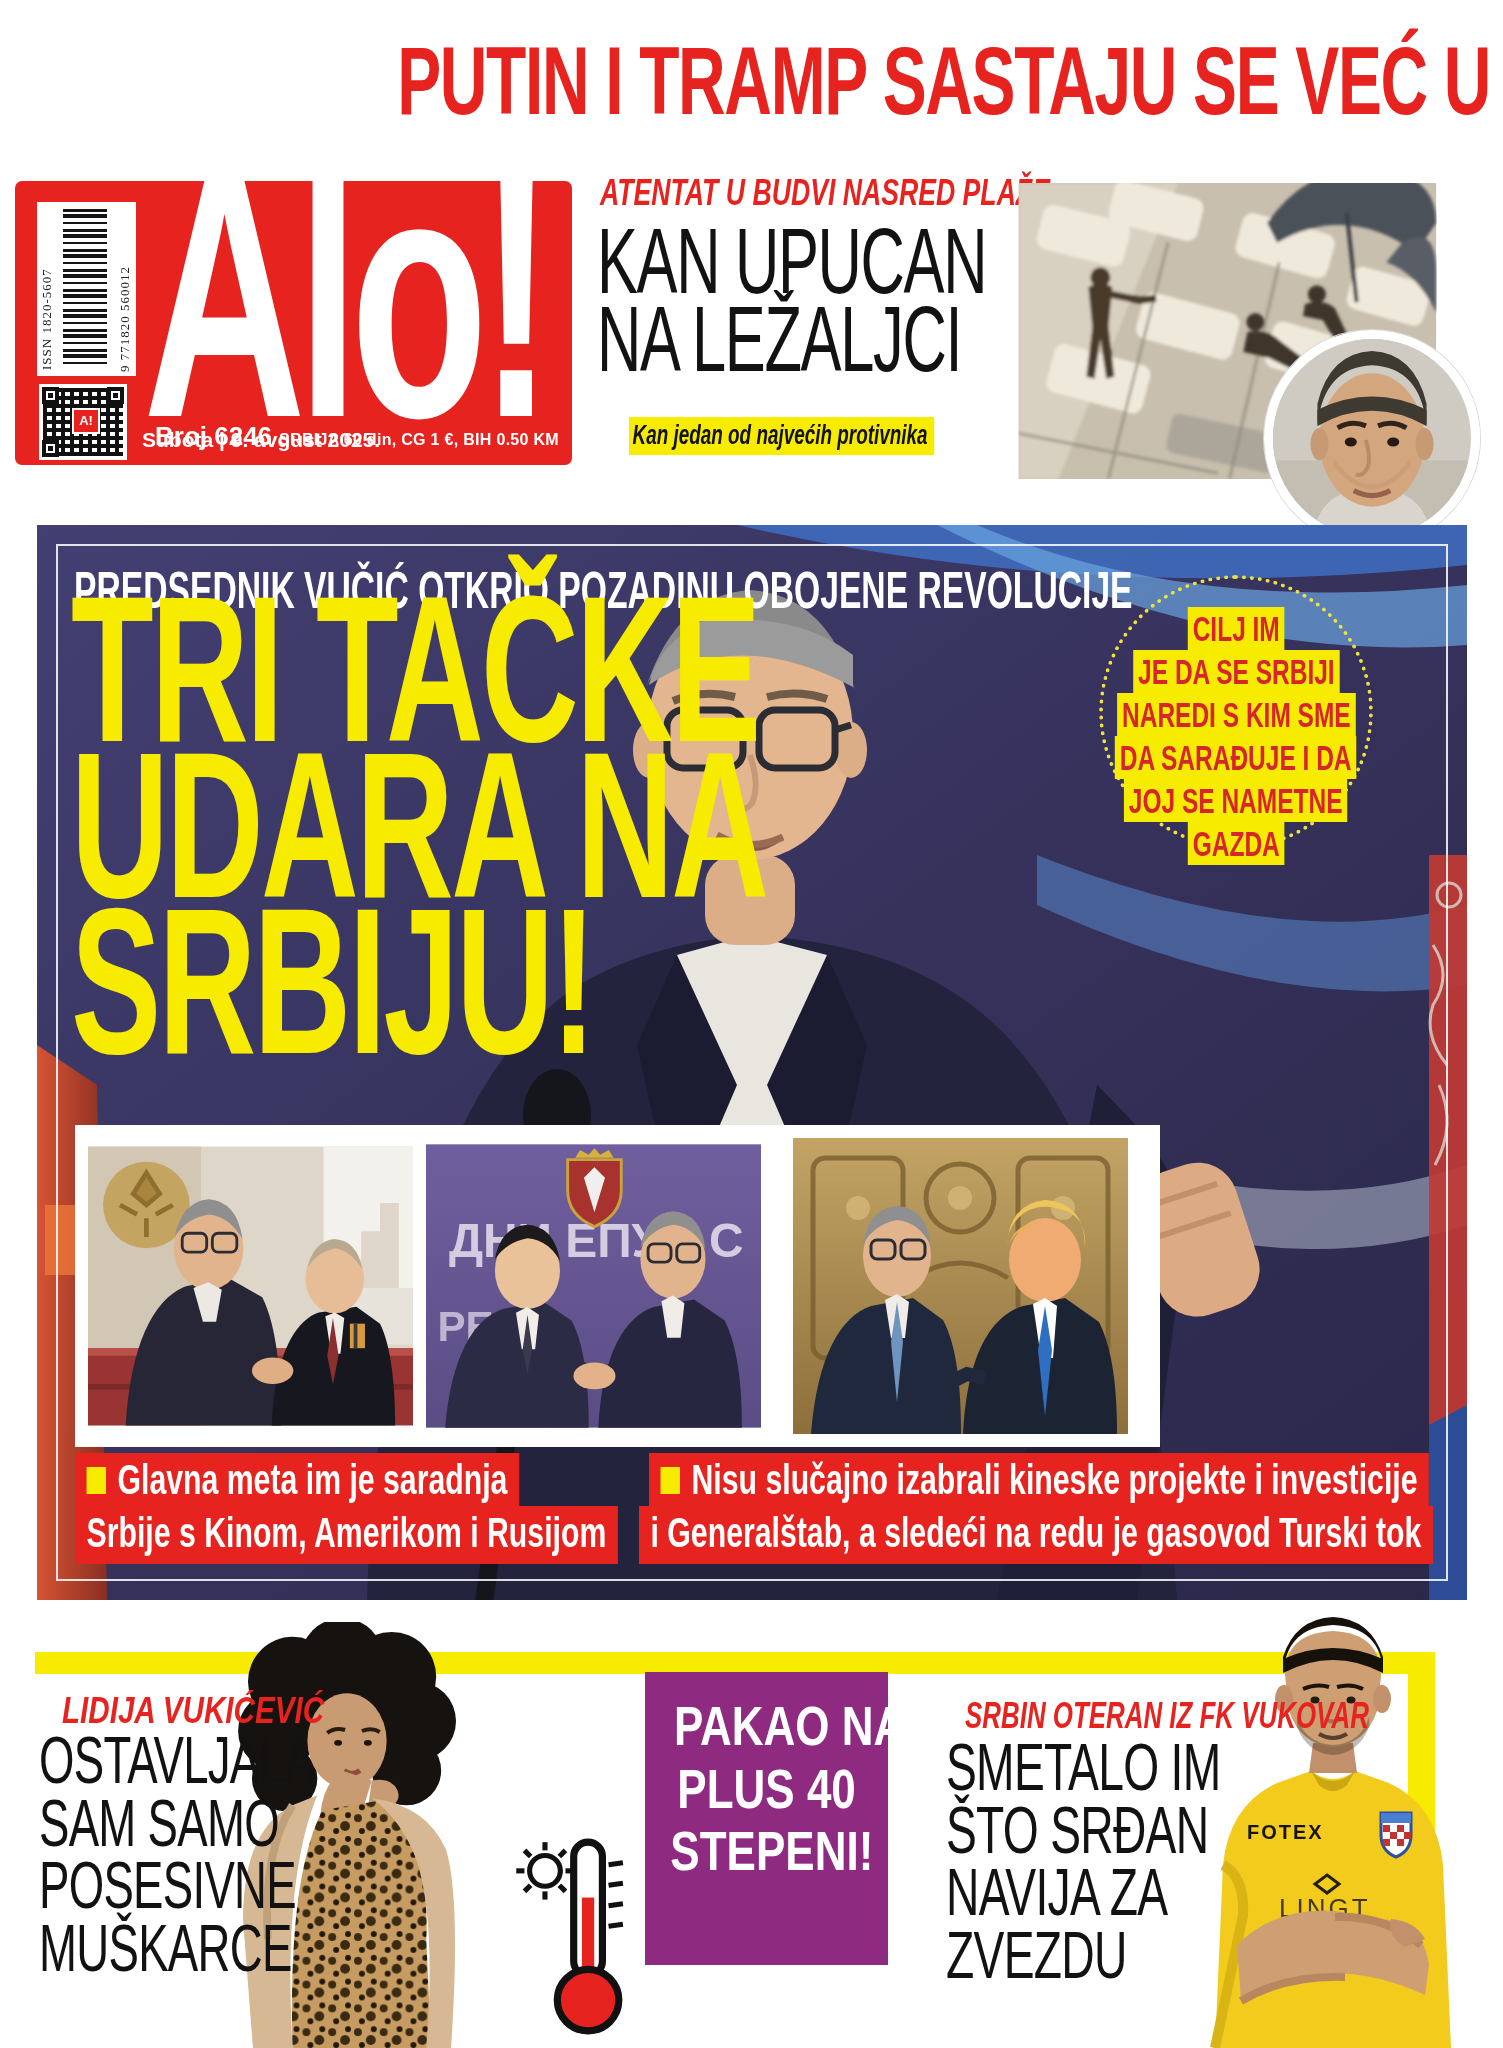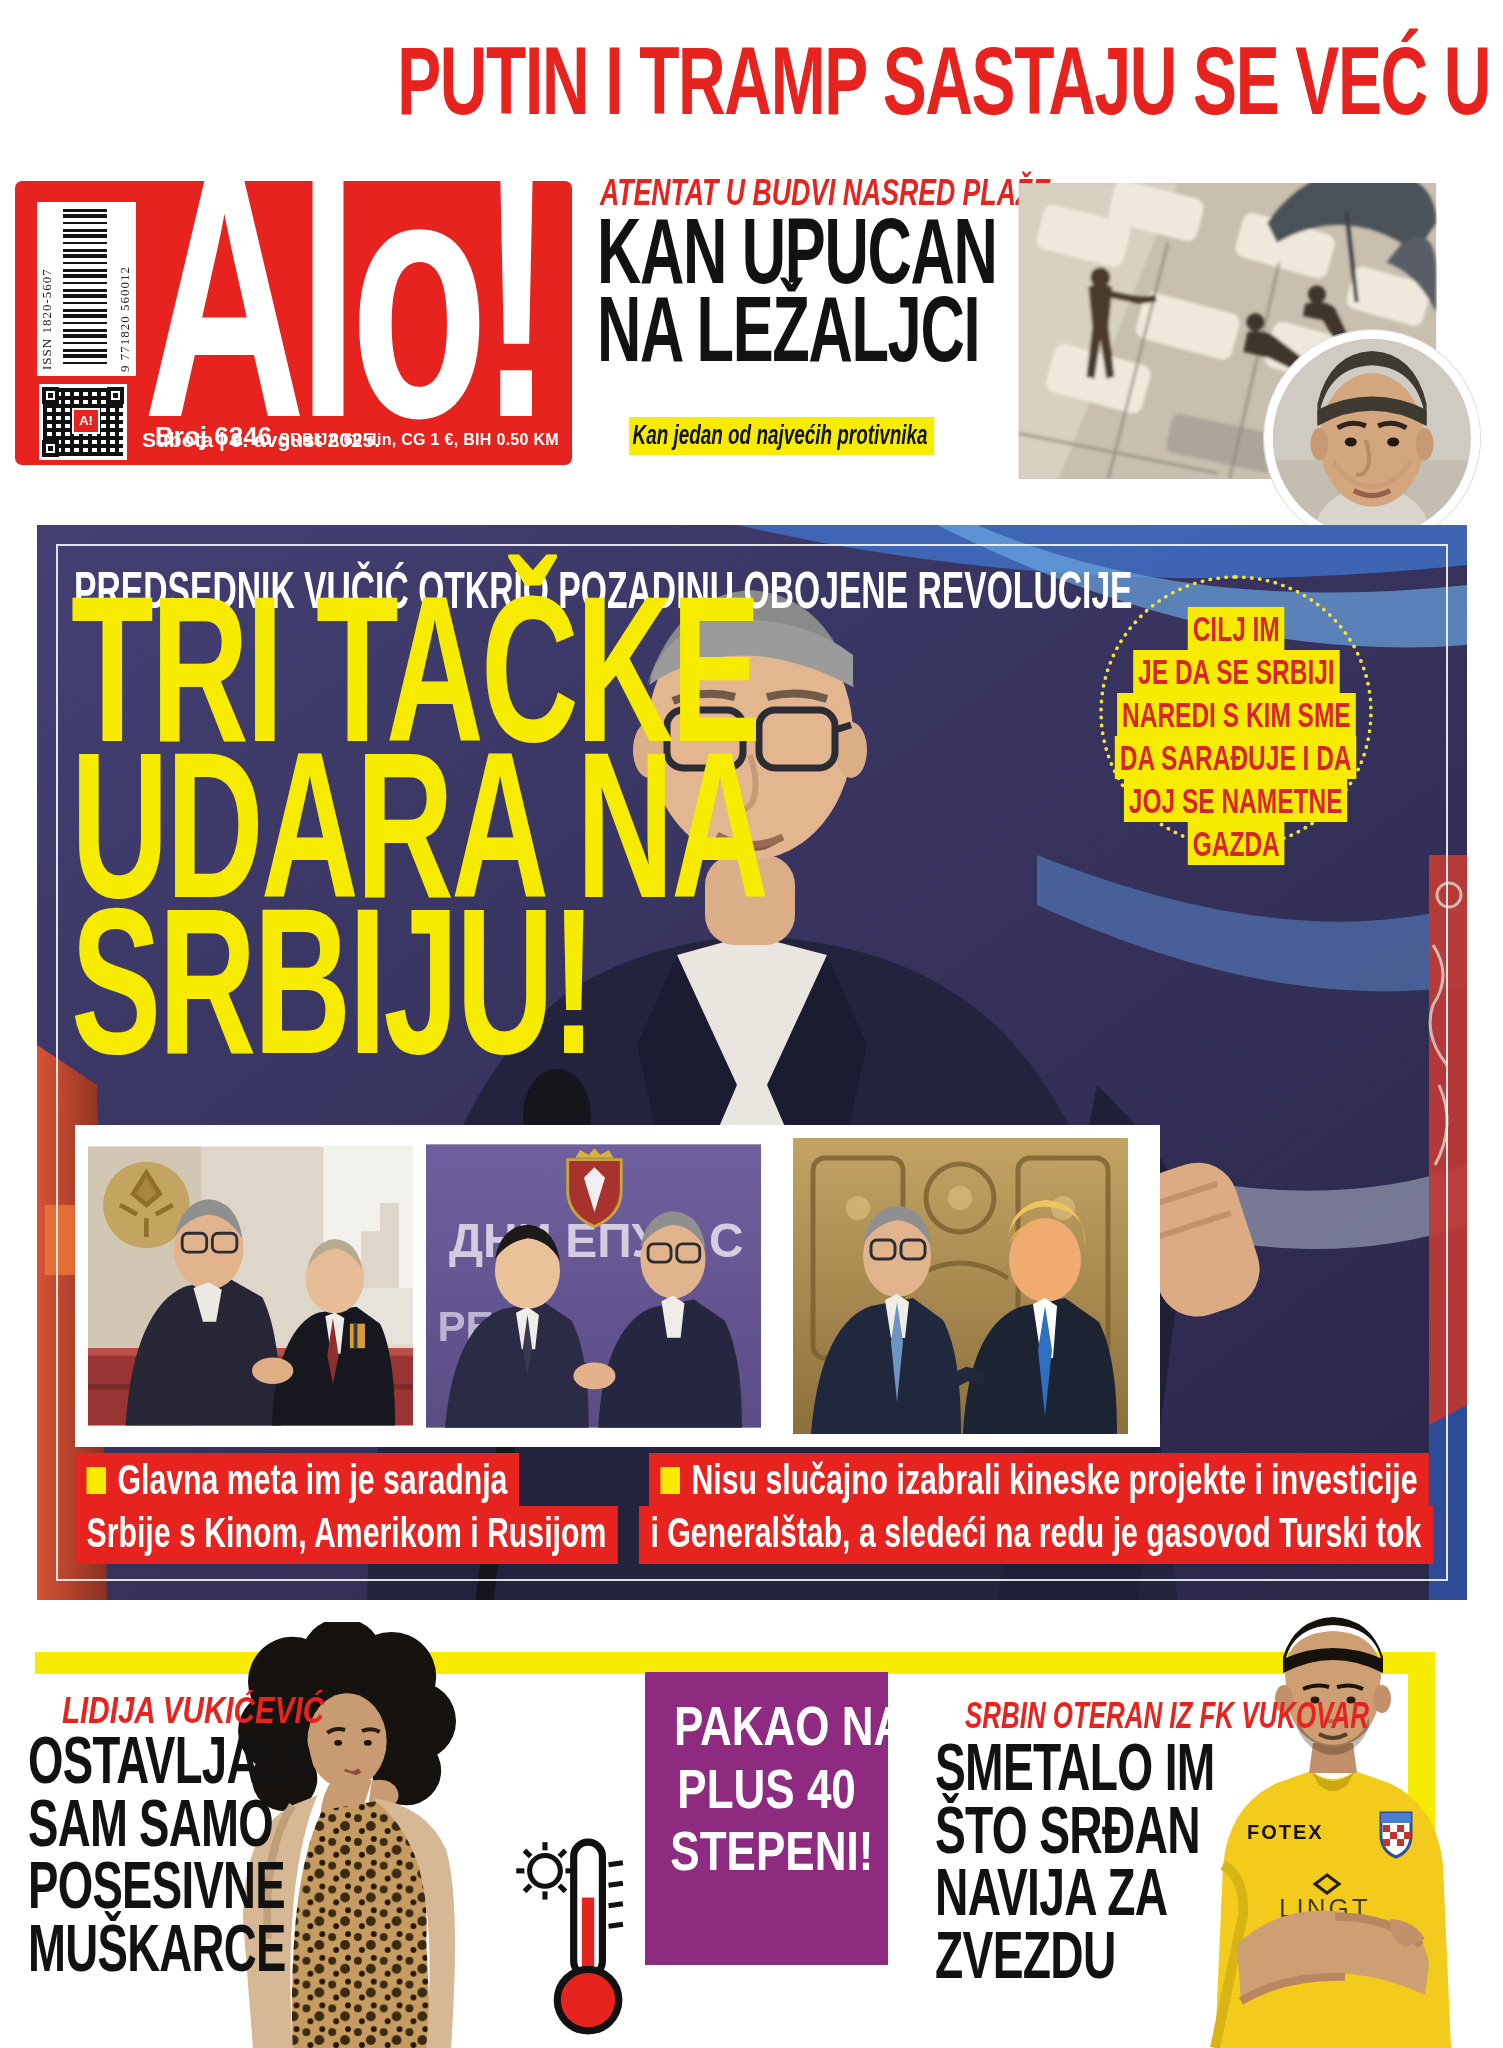--- a/index.html
+++ b/index.html
@@ -37,21 +37,21 @@
   .alo{position:absolute;left:128px;top:-58px;color:#fff;font-size:347px;font-weight:bold;
     line-height:1;letter-spacing:-14px;transform:scaleX(.65);transform-origin:0 0;}
   .date-line{position:absolute;left:127px;bottom:13px;color:#fff;font-size:21px;font-weight:bold;}
   .issue-line{position:absolute;right:13px;bottom:13px;color:#fff;display:flex;align-items:baseline;gap:7px;}
   .issue-line .b{font-size:26px;font-weight:bold;}
   .issue-line .s{font-size:16px;font-weight:bold;letter-spacing:.3px;}
 
   
   .budva-kicker{left:600px;top:172px;color:var(--red);font-style:italic;font-weight:bold;font-size:37px;}
   .budva-kicker .cond{transform:scaleX(.72);}
-  .budva-headline{left:597px;top:212px;color:var(--ink);font-size:93px;font-weight:bold;line-height:.84;letter-spacing:-2px;}
+  .budva-headline{left:597px;top:222px;color:var(--ink);font-size:93px;font-weight:normal;line-height:.84;letter-spacing:-2px;}
   .budva-headline .cond{transform:scaleX(.66);}
   .budva-deck{left:600px;top:417px;padding-left:29px;}
   .budva-deck .line{margin-bottom:3px;}
   .budva-deck .cond{transform:scaleX(.70);background:var(--yellow);color:var(--ink);
     font-style:italic;font-weight:bold;font-size:27px;padding:3px 9px 4px 5px;}
 
   .surv{left:1018px;top:183px;width:419px;height:296px;overflow:hidden;}
   .portrait{left:1264px;top:330px;width:198px;height:198px;border-radius:50%;
     border:9px solid #fff;overflow:hidden;box-shadow:0 0 0 1px #d9d9d9;}
 
@@ -76,21 +76,21 @@
   .bullet-row{z-index:4;}
   .bullet{display:inline-block;transform:scaleX(.72);transform-origin:0 50%;background:var(--red);
     color:#fff;font-size:42px;font-weight:bold;line-height:1;padding:6px 16px 10px;white-space:nowrap;}
   .bsq{display:inline-block;width:27px;height:27px;background:var(--yellow);margin-right:16px;}
 
   
   .ybar{left:35px;top:1652px;width:1400px;height:22px;background:var(--yellow);z-index:1;}
   .ystub{left:1408px;top:1652px;width:27px;height:282px;background:var(--yellow);z-index:1;}
   .kicker-red{color:var(--red);font-style:italic;font-weight:bold;font-size:37px;z-index:4;margin-left:24px;}
   .kicker-red .cond{transform:scaleX(.78);}
-  .black-head{color:var(--ink);font-weight:bold;font-size:66px;line-height:.95;letter-spacing:-1px;z-index:4;}
+  .black-head{color:var(--ink);font-weight:normal;font-size:66px;line-height:.95;letter-spacing:-1px;z-index:4;margin-left:11px;}
   .black-head .cond{transform:scaleX(.69);}
   .showbiz-kicker{left:38px;top:1690px;}
   .showbiz-head{left:28px;top:1729px;}
   .lidija{left:222px;top:1622px;width:260px;height:426px;z-index:3;}
   .thermo{left:512px;top:1836px;width:148px;height:200px;z-index:2;}
   .weather-box{left:645px;top:1672px;width:243px;height:293px;background:var(--purple);
     z-index:2;text-align:center;box-sizing:border-box;padding-top:17px;}
   .weather-kicker{color:var(--yellow);font-style:italic;font-weight:bold;font-size:29px;line-height:1.3;}
   .weather-kicker .condc{transform:scaleX(.68);}
   .weather-head{color:#fff;font-weight:bold;font-size:55px;line-height:1.14;margin-top:6px;}

